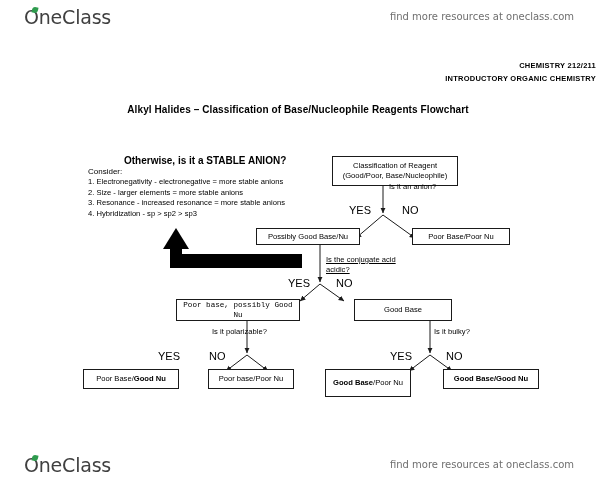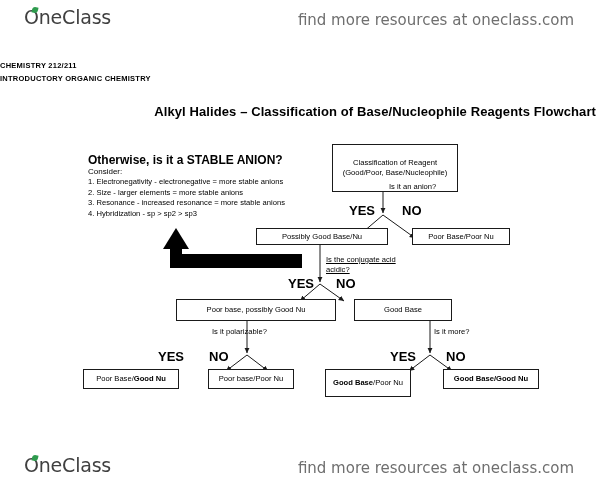--- a/index.html
+++ b/index.html
@@ -44,64 +44,65 @@
     height: 6px;
     background: #2e9b4e;
     border-radius: 60% 0 60% 0;
     transform: rotate(12deg);
   }
   .resources {
     position: absolute;
     right: 22px;
     top: 7px;
     font-family: "DejaVu Sans", sans-serif;
-    font-size: 15px;
+    font-size: 10px;
     color: #6f6f6f;
     white-space: nowrap;
   }
 
   
   .title-block {
     position: absolute;
     left: 0;
     top: 59px;
     width: 596px;
-    text-align: left;
+    text-align: right;
   }
   .title-line {
     font-size: 7.5px;
     font-weight: bold;
     letter-spacing: 0.25px;
     line-height: 13px;
     white-space: nowrap;
   }
   .subtitle {
     position: absolute;
     left: 0;
     top: 104px;
     width: 596px;
-    text-align: right;
-    font-size: 13px;
+    text-align: center;
+    font-size: 10px;
     font-weight: bold;
     letter-spacing: 0.1px;
     white-space: nowrap;
   }
 
   
   .notes {
     position: absolute;
     left: 88px;
     top: 155px;
     width: 235px;
   }
   .notes-head {
-    font-size: 12px;
+    font-size: 10px;
     font-weight: bold;
     line-height: 11px;
     white-space: nowrap;
+    margin-left: 36px;
   }
   .notes-sub {
     font-size: 8px;
     line-height: 11px;
   }
   .notes-item {
     font-size: 7.6px;
     line-height: 10.5px;
     white-space: nowrap;
   }
@@ -123,24 +124,23 @@
   .node .b { font-weight: bold; }
 
   .qlabel {
     position: absolute;
     font-size: 7.6px;
     line-height: 10px;
     white-space: pre-line;
   }
   .branch-label {
     position: absolute;
-    font-size: 13px;
+    font-size: 11px;
     line-height: 9px;
     white-space: nowrap;
-    font-weight: bold;
   }
 
   svg.wires {
     position: absolute;
     left: 0;
     top: 0;
     width: 596px;
     height: 485px;
     pointer-events: none;
   }
@@ -207,48 +207,48 @@
     <path d="M302,256 L188,256 L188,240 L302,240 Z" fill="none"></path>
     <g fill="#000000" stroke="none">
       <rect x="181" y="254" width="121" height="14"></rect>
       <rect x="170" y="240" width="12" height="28"></rect>
       <path d="M176,228 L189,249 L163,249 Z"></path>
       <path d="M181,254 a14,14 0 0 1 -11,-14 l12,0 z"></path>
     </g>
   </g>
 </svg>
 
-<div class="node" style="left:332px; top:144px; width:126px; height:48px;">
+<div class="node" style="left:332px; top:156px; width:126px; height:30px;">
   <div>
     <span>Classification of Reagent</span><br>
     <span>(Good/Poor, Base/Nucleophile)</span>
   </div>
 </div>
 
 <div class="qlabel" style="left:389px; top:182px;">Is it an anion?</div>
 <div class="branch-label" style="left:349px; top:206px;">YES</div>
 <div class="branch-label" style="left:402px; top:206px;">NO</div>
 
-<div class="node" style="left:256px; top:228px; width:132px; height:17px;">Possibly Good Base/Nu</div>
+<div class="node" style="left:256px; top:228px; width:104px; height:17px;">Possibly Good Base/Nu</div>
 
 <div class="node" style="left:412px; top:228px; width:98px; height:17px;">Poor Base/Poor Nu</div>
 
 <div class="qlabel" style="left:326px; top:255px; width:80px;text-decoration:underline;">Is the conjugate acid acidic?</div>
 <div class="branch-label" style="left:288px; top:279px;">YES</div>
 <div class="branch-label" style="left:336px; top:279px;">NO</div>
 
-<div class="node" style="left:176px; top:299px; width:160px; height:22px;">Poor base, possibly Good Nu</div>
+<div class="node" style="left:176px; top:299px; width:124px; height:22px;font-family:Liberation Mono, monospace;">Poor base, possibly Good Nu</div>
 
 <div class="node" style="left:354px; top:299px; width:98px; height:22px;">Good Base</div>
 
 <div class="qlabel" style="left:212px; top:327px;">Is it polarizable?</div>
 <div class="branch-label" style="left:158px; top:352px;">YES</div>
 <div class="branch-label" style="left:209px; top:352px;">NO</div>
 
-<div class="qlabel" style="left:434px; top:327px;">Is it more?</div>
+<div class="qlabel" style="left:434px; top:327px;">Is it bulky?</div>
 <div class="branch-label" style="left:390px; top:352px;">YES</div>
 <div class="branch-label" style="left:446px; top:352px;">NO</div>
 
 <div class="node" style="left:83px; top:369px; width:96px; height:20px;">
   <div>
     <span>Poor Base/</span><span class="b">Good Nu</span>
   </div>
 </div>
 
 <div class="node" style="left:208px; top:369px; width:86px; height:20px;">Poor base/Poor Nu</div>

